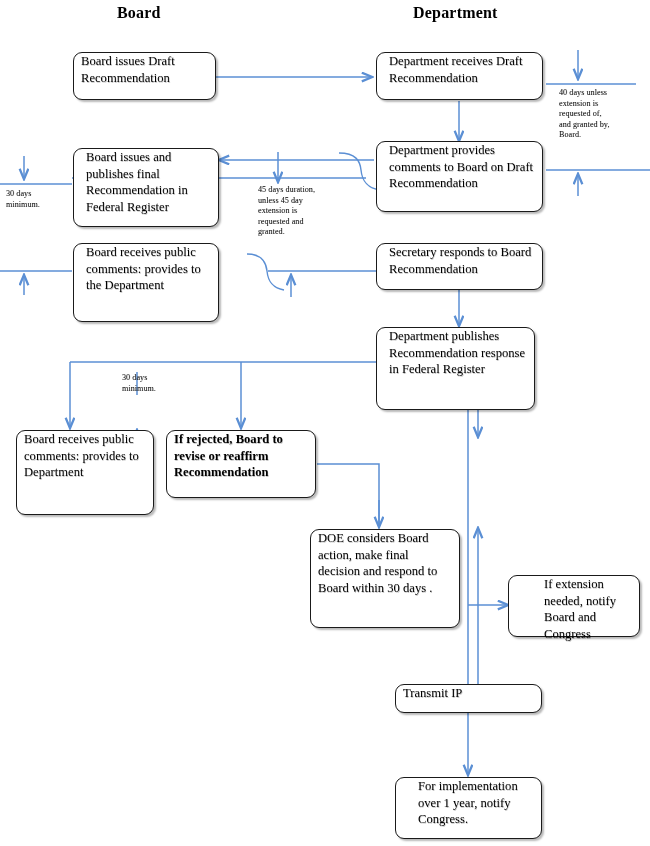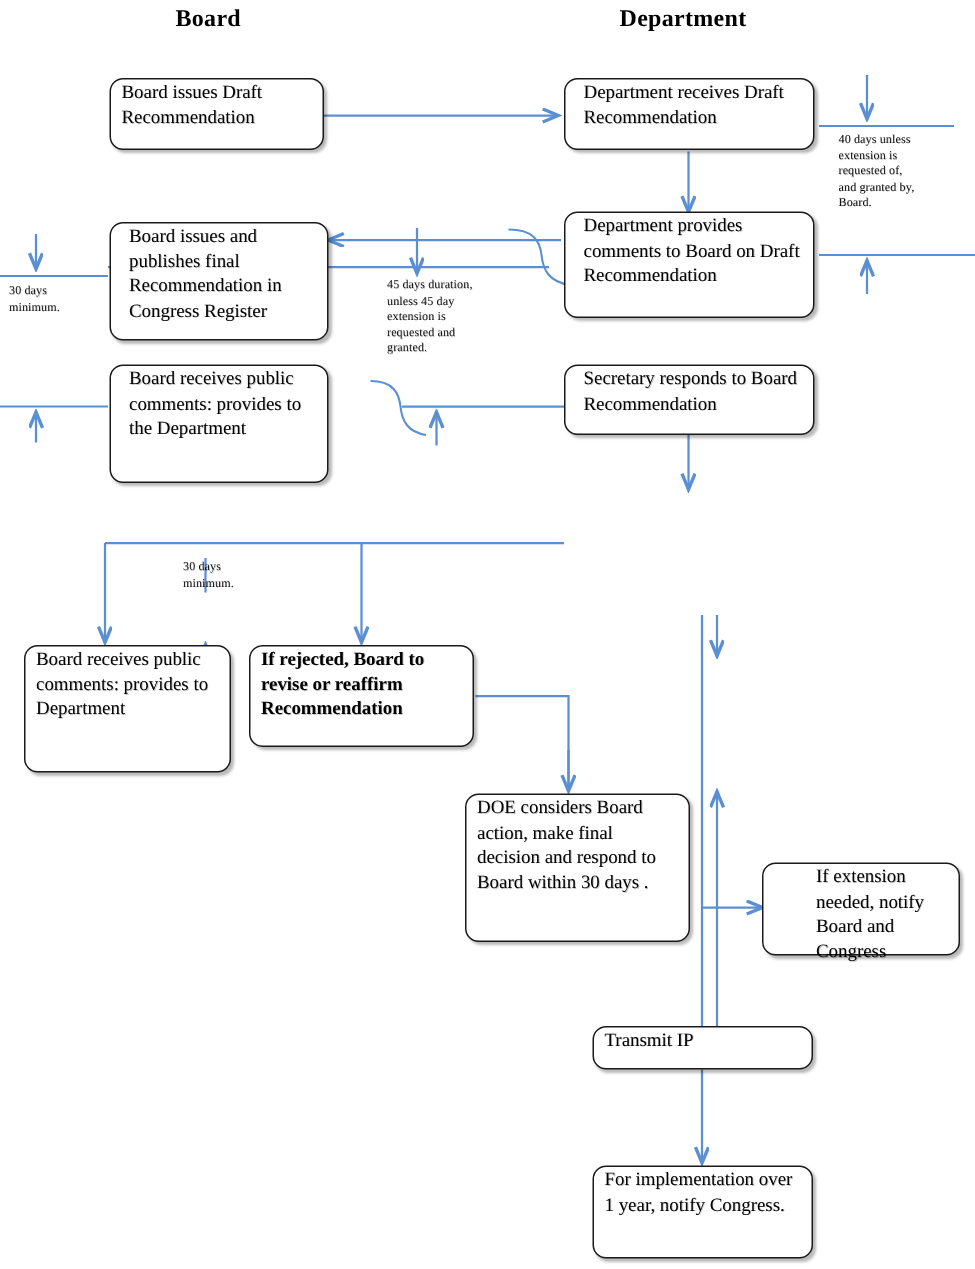--- a/index.html
+++ b/index.html
@@ -114,35 +114,38 @@
 
   <div class="node" style="left:73px;top:52px;width:143px;height:48px;">
     <span class="txt">Board issues Draft Recommendation</span>
   </div>
 
   <div class="node center" style="left:376px;top:52px;width:167px;height:48px;">
     <span class="txt">Department receives Draft Recommendation</span>
   </div>
 
   <div class="node center" style="left:73px;top:148px;width:146px;height:79px;">
-    <span class="txt">Board issues and publishes final Recommendation in Congress Register</span>
+    <span class="txt">Board issues and publishes final Recommendation in Federal Register</span>
   </div>
 
   <div class="node center" style="left:376px;top:141px;width:167px;height:71px;">
     <span class="txt">Department provides comments to Board on Draft Recommendation</span>
   </div>
 
   <div class="node center" style="left:73px;top:243px;width:146px;height:79px;">
     <span class="txt">Board receives public comments: provides to the Department</span>
   </div>
 
   <div class="node center" style="left:376px;top:243px;width:167px;height:47px;">
     <span class="txt">Secretary responds to Board Recommendation</span>
   </div>
 
+  <div class="node center" style="left:376px;top:327px;width:159px;height:83px;">
+    <span class="txt">Department publishes Recommendation response in Federal Register</span>
+  </div>
 
   <div class="node" style="left:16px;top:430px;width:138px;height:85px;">
     <span class="txt">Board receives public comments: provides to Department</span>
   </div>
 
   <div class="node" style="left:166px;top:430px;width:150px;height:68px;font-weight:bold;">
     <span class="txt">If rejected, Board to revise or reaffirm Recommendation</span>
   </div>
 
   <div class="node" style="left:310px;top:529px;width:150px;height:99px;">
@@ -150,21 +153,21 @@
   </div>
 
   <div class="node" style="left:508px;top:575px;width:132px;height:62px;padding-left:28px;">
     <span class="txt">If extension needed, notify Board and Congress</span>
   </div>
 
   <div class="node" style="left:395px;top:684px;width:147px;height:29px;">
     <span class="txt">Transmit IP</span>
   </div>
 
-  <div class="node" style="left:395px;top:777px;width:147px;height:62px;">
+  <div class="node" style="left:395px;top:777px;width:147px;height:62px;padding-left:15px;">
     <span class="txt">For implementation over 1 year, notify Congress.</span>
   </div>
 
   <div class="note" style="left:559px;top:88px;width:52px;">40 days unless extension is requested of, and granted by, Board.</div>
 
   <div class="note" style="left:6px;top:189px;width:60px;">30 days minimum.</div>
 
   <div class="note" style="left:258px;top:185px;width:66px;">45 days duration, unless 45 day extension is requested and granted.</div>
 
   <div class="note" style="left:122px;top:373px;width:60px;">30 days minimum.</div>

